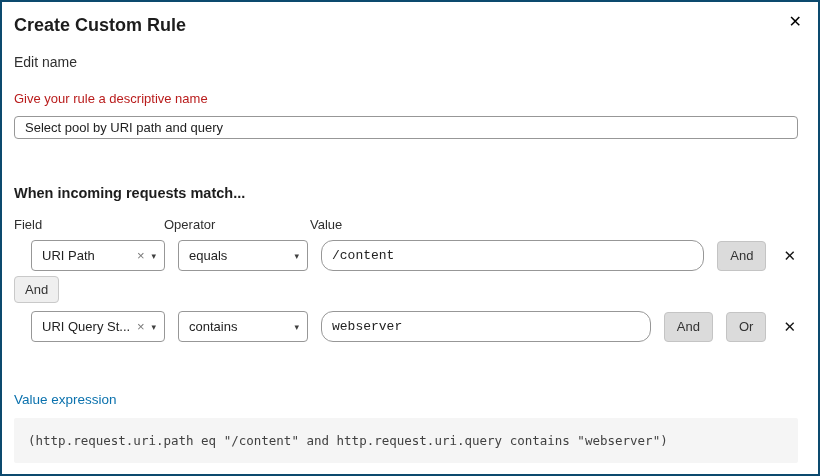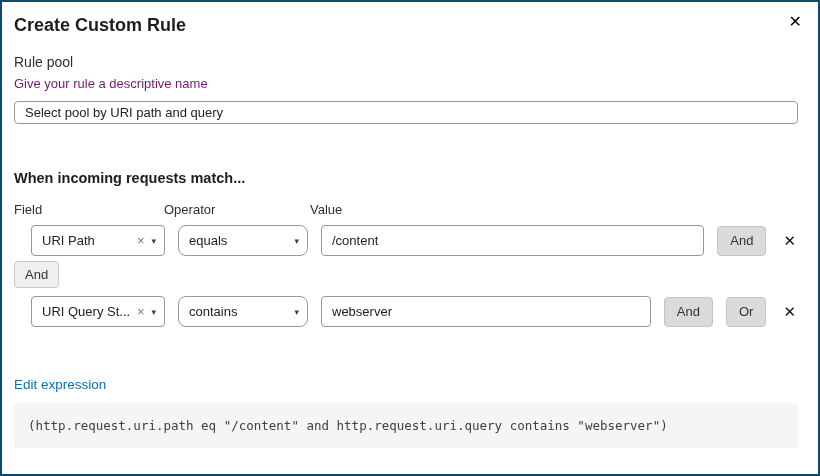--- a/index.html
+++ b/index.html
@@ -21,47 +21,47 @@
   }
   .dialog-title {
     font-size: 18px; font-weight: 700; color: #1d1d1d; line-height: 26px;
   }
   .close-btn {
     background: none; border: none; font-size: 16px; line-height: 16px;
     color: #000; cursor: pointer; margin-top: 2px; margin-right: -4px;
     font-family: "Liberation Sans", sans-serif;
   }
   .field-label { margin-top: 16px; font-size: 14px; color: #2f2f2f; }
-  .help-text { margin-top: 6px; font-size: 13px; color: #701a75; }
+  .help-text { margin-top: 21px; font-size: 13px; color: #b91c1c; }
   .text-input {
     margin-top: 10px; width: 100%; height: 23px;
     border: 1px solid #979797; border-radius: 4px;
     padding: 0 10px; font-size: 13px; color: #222;
     font-family: "Liberation Sans", sans-serif; outline: none; background: #fff;
   }
   .match-heading { margin-top: 46px; font-size: 14.5px; font-weight: 700; color: #1d1d1d; }
   .col-labels { display: flex; gap: 16px; margin-top: 16px; font-size: 13px; color: #2f2f2f; }
   .col-field { width: 134px; }
   .col-operator { width: 130px; }
   .col-value { flex: 1; }
   .condition-row { display: flex; align-items: center; gap: 13px; margin-top: 8px; padding-left: 17px; }
   .select-box {
     height: 31px; border: 1px solid #979797; border-radius: 4px;
     display: flex; align-items: center; padding: 0 8px 0 10px;
     background: #fff; font-size: 13px; color: #222; cursor: pointer;
   }
   .select-box.field { width: 134px; }
-  .select-box.operator { width: 130px; border-radius: 8px; }
+  .select-box.operator { width: 130px; }
   .select-text { flex: 1; white-space: nowrap; overflow: hidden; }
   .clear-x { color: #7a7a7a; font-size: 13px; margin: 0 7px 0 4px; cursor: pointer; }
   .caret { color: #3f3f3f; font-size: 9px; }
   .value-input {
-    flex: 1; height: 31px; border: 1px solid #979797; border-radius: 4px;
+    flex: 1; height: 31px; border: 1px solid #979797; border-radius: 12px;
     padding: 0 10px; font-size: 13px; color: #222;
-    font-family: Liberation Sans, sans-serif; outline: none; background: #fff;
+    font-family: Liberation Mono, monospace; outline: none; background: #fff;
   }
   .gray-btn {
     height: 30px; padding: 0 12px; background: #dbdbdb;
     border: 1px solid #c4c4c4; border-radius: 4px;
     font-size: 13px; color: #333; cursor: pointer;
     font-family: "Liberation Sans", sans-serif;
   }
   .delete-x {
     background: none; border: none; font-size: 15px; color: #141414;
     cursor: pointer; padding: 0 2px; margin-left: 2px;
@@ -88,21 +88,21 @@
 <body>
 
 <div class="dialog">
 
   <div class="dialog-header">
     <div class="dialog-title">Create Custom Rule</div>
     <button class="close-btn">✕</button>
   </div>
 
   <div>
-    <div class="field-label">Rule pool</div>
+    <div class="field-label">Edit name</div>
     <div class="help-text">Give your rule a descriptive name</div>
     <input class="text-input" type="text" value="Select pool by URI path and query" style="">
   </div>
 
   <div class="match-heading">When incoming requests match...</div>
 
   <div class="col-labels">
     <div class="col-field">Field</div>
     <div class="col-operator">Operator</div>
     <div class="col-value">Value</div>
@@ -137,18 +137,18 @@
       <span class="select-text">contains</span>
       <span class="caret">▾</span>
     </div>
     <input class="value-input" type="text" value="webserver" style="">
     <button class="gray-btn">And</button>
     <button class="gray-btn">Or</button>
     <button class="delete-x">✕</button>
   </div>
 
   <div class="expression-header">
-    <a class="edit-link" style="color: rgb(10, 113, 173);">Edit expression</a>
+    <a class="edit-link" style="color: rgb(10, 113, 173);">Value expression</a>
   </div>
 
   <div class="expression-box">(http.request.uri.path eq "/content" and http.request.uri.query contains "webserver")</div>
 
 </div>
 
 </body></html>

